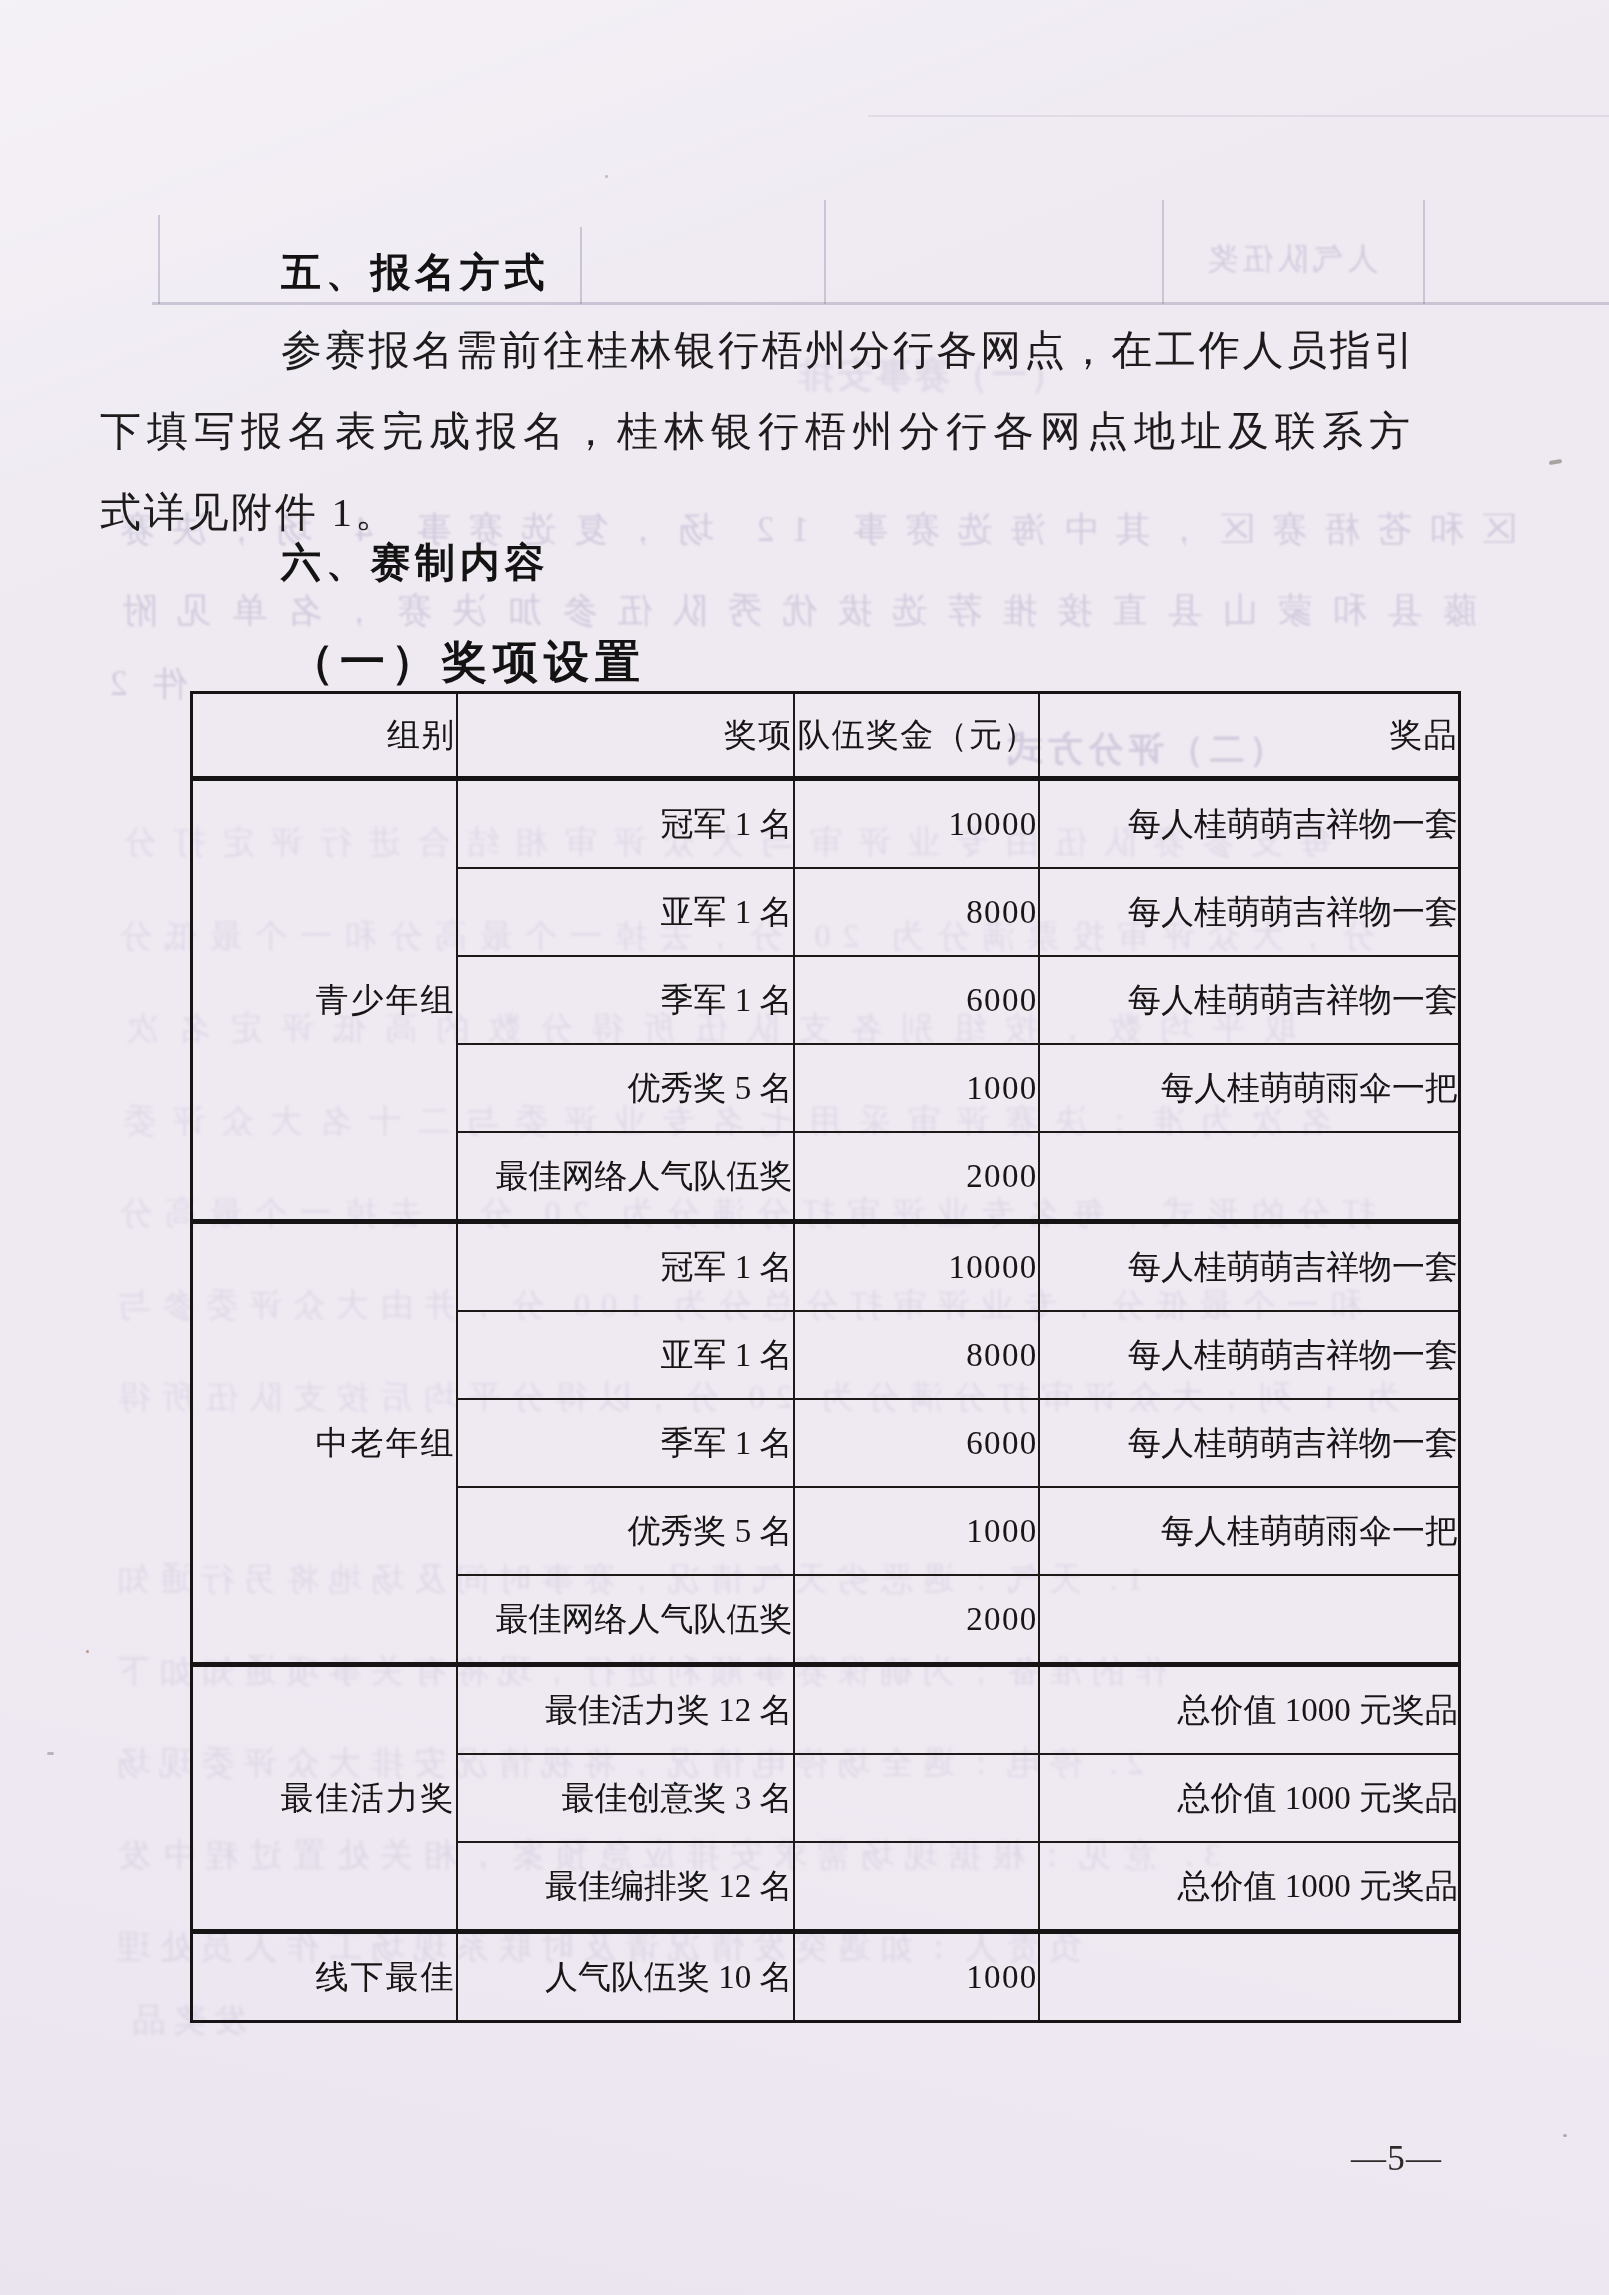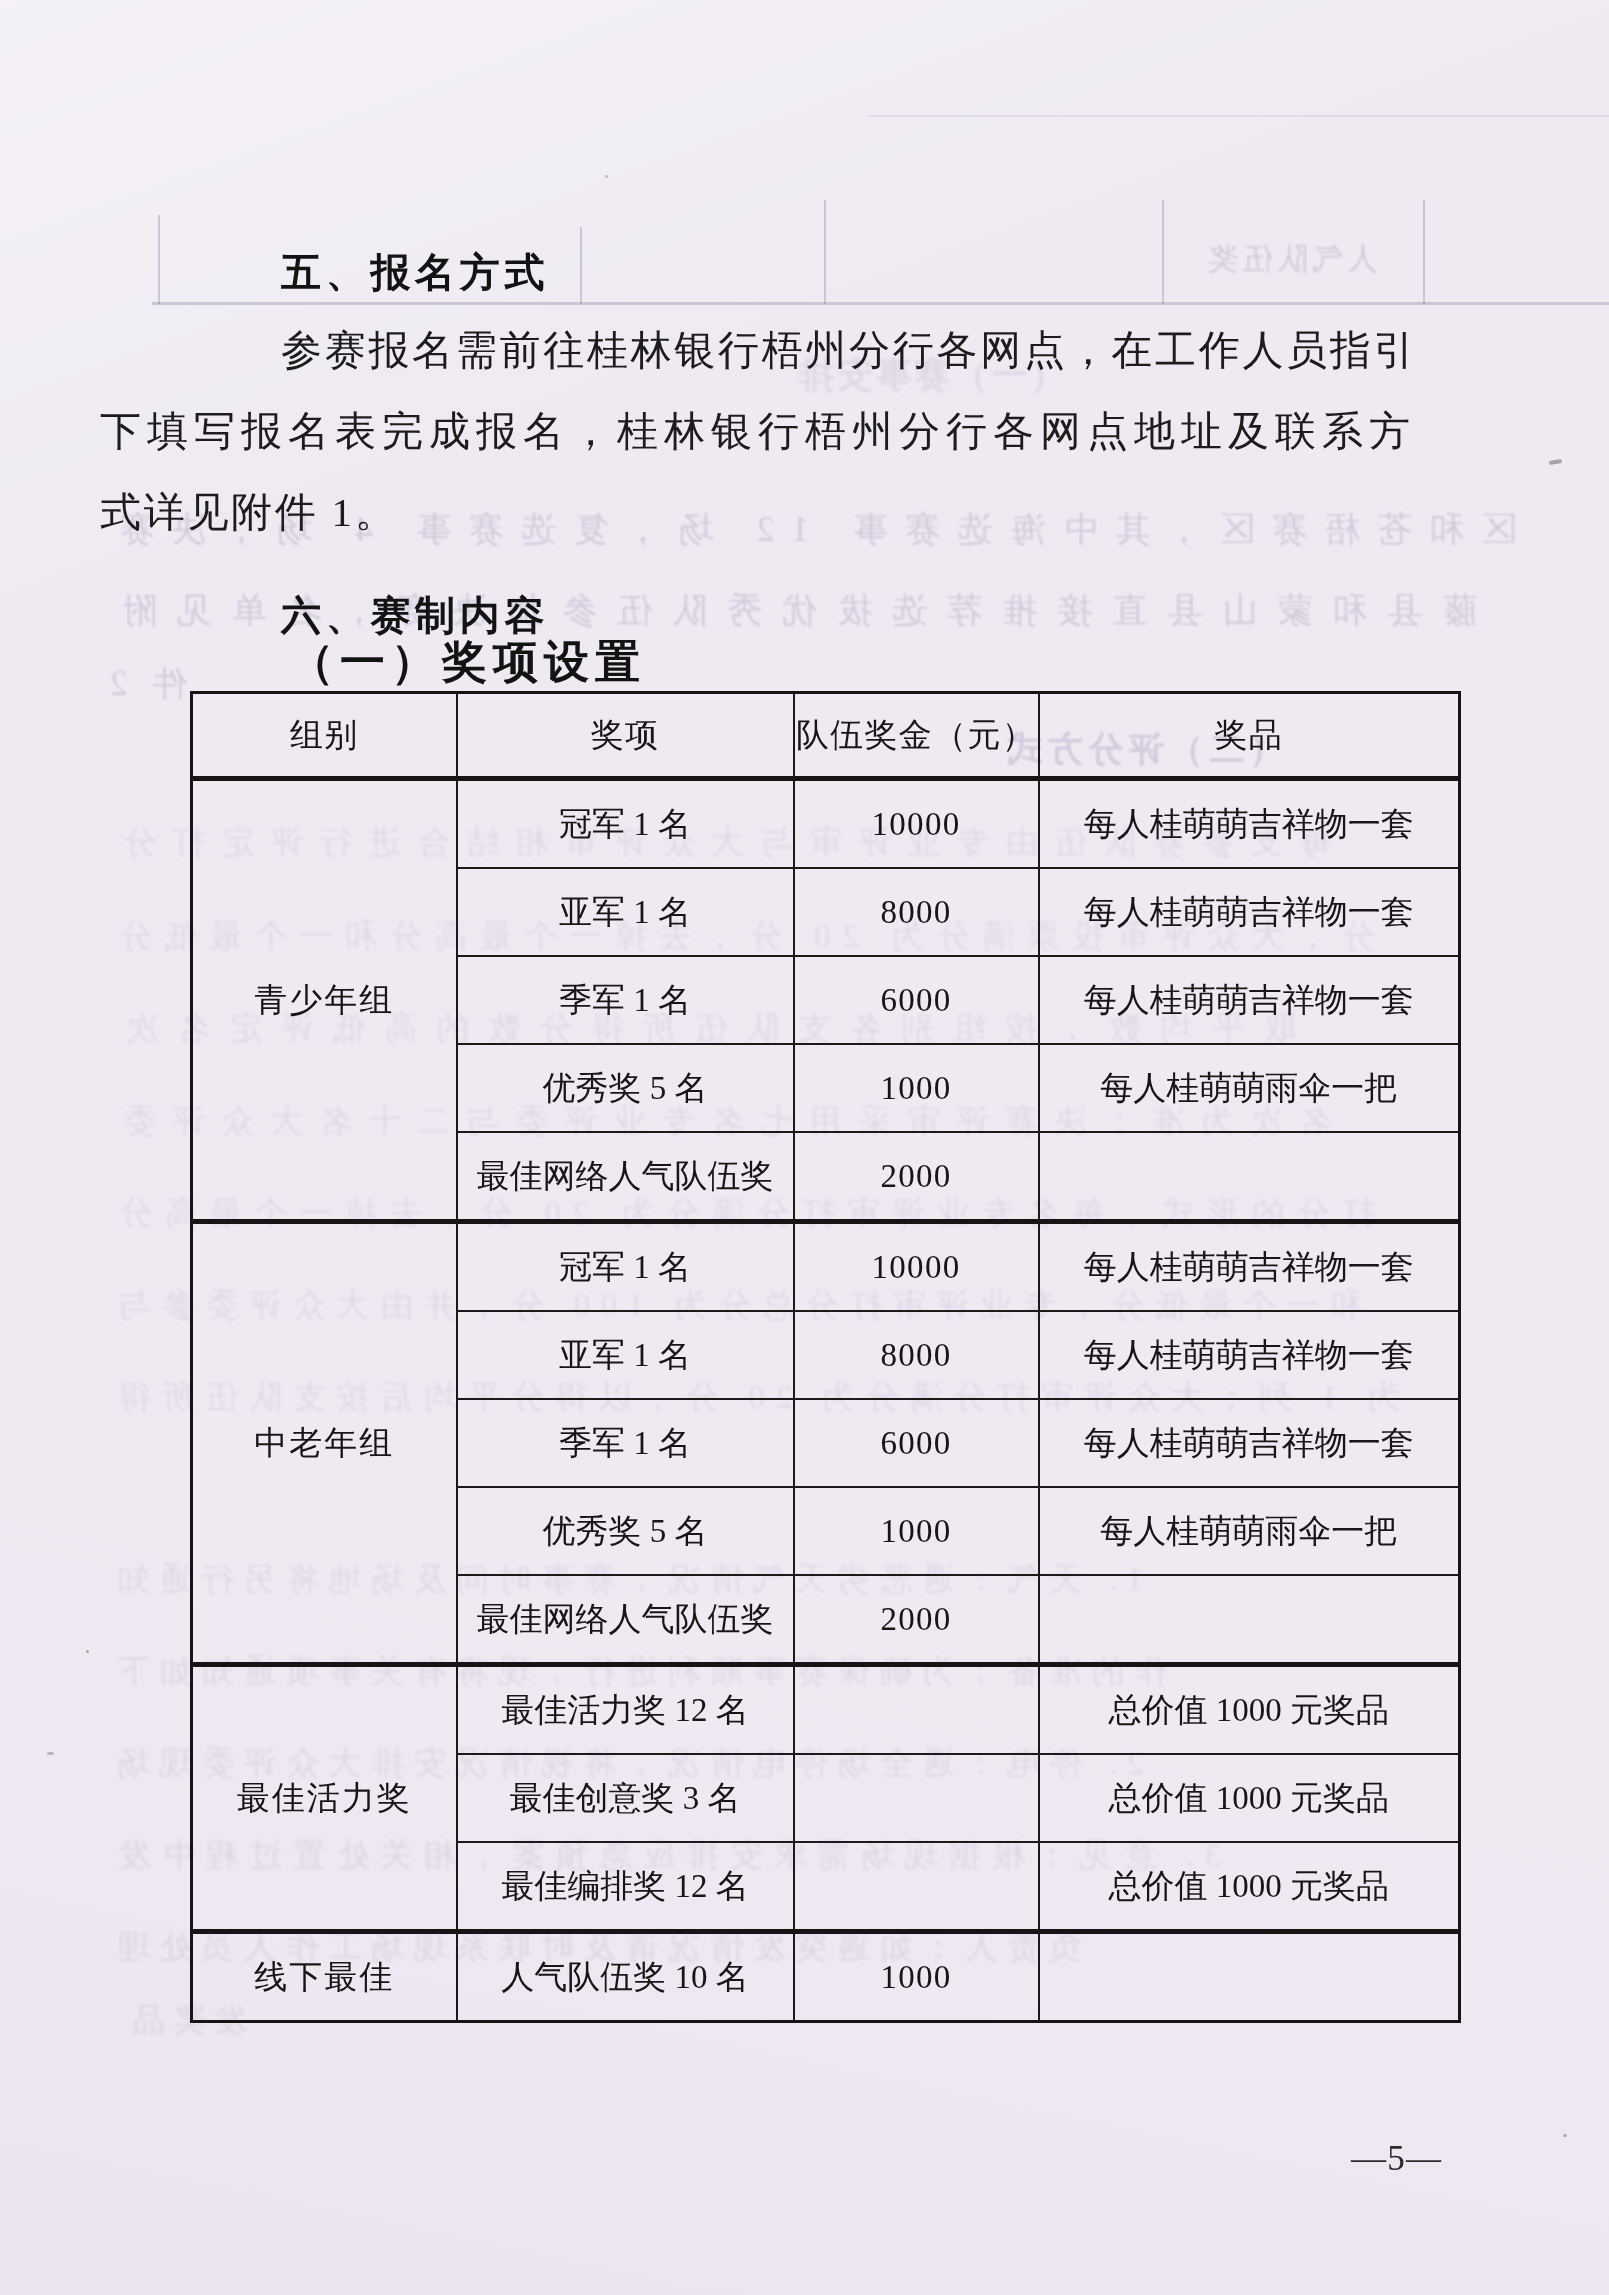--- a/index.html
+++ b/index.html
@@ -34,21 +34,21 @@
     position: absolute;
     left: 190px;
     top: 691px;
     border-collapse: collapse;
     table-layout: fixed;
     border: 3.3px solid #171415;
     background: transparent;
   }
   table.awards th, table.awards td {
     border: 2px solid #1c1919;
-    text-align: center;
+    text-align: right;
     vertical-align: middle;
     font-size: 33px;
     font-weight: normal;
     color: #171515;
     padding: 0;
     overflow: hidden;
   }
   table.awards th { height: 82px; border-bottom: 5.3px solid #171415; letter-spacing: 1.3px; }
   table.awards td { height: 86px; }
   table.awards tr.sec > td { border-top: 5.3px solid #171415; }
@@ -109,21 +109,21 @@
     <div class="bleed weak" style="left:107px; top:1833px; letter-spacing:10.7px;">3. 意见：根据现场需求安排应急预案，相关处置过程中发</div>
     <div class="bleed weak" style="left:107px; top:1925px; letter-spacing:9.4px;">负责人：如遇突发情况请及时联系现场工作人员处理</div>
     <div class="bleed weak" style="left:124px; top:1998px;">发奖品</div>
   </div>
 
   <div class="abs h-black" style="left:281px; top:245px;text-align:right;">五、报名方式</div>
   <div class="abs body-line" style="left:100px; top:404px; letter-spacing:6px;">下填写报名表完成报名，桂林银行梧州分行各网点地址及联系方</div>
   <div class="abs body-line" style="left:281px; top:323px; letter-spacing:2.7px;">参赛报名需前往桂林银行梧州分行各网点，在工作人员指引</div>
   <div class="abs body-line" style="left:100px; top:485px; letter-spacing:2.7px;">式详见附件 1。</div>
 
-  <div class="abs h-black" style="left:281px; top:588px;">六、赛制内容</div>
+  <div class="abs h-black" style="left:281px; top:535px;">六、赛制内容</div>
   <div class="abs h-black" style="left:289px; top:632px; font-size:45px; letter-spacing:6px;">（一）奖项设置</div>
 
   <table class="awards">
     <colgroup>
       <col style="width:265px">
         <col style="width:337px">
         <col style="width:245px">
         <col style="width:421px">
     </colgroup>
     <thead>

